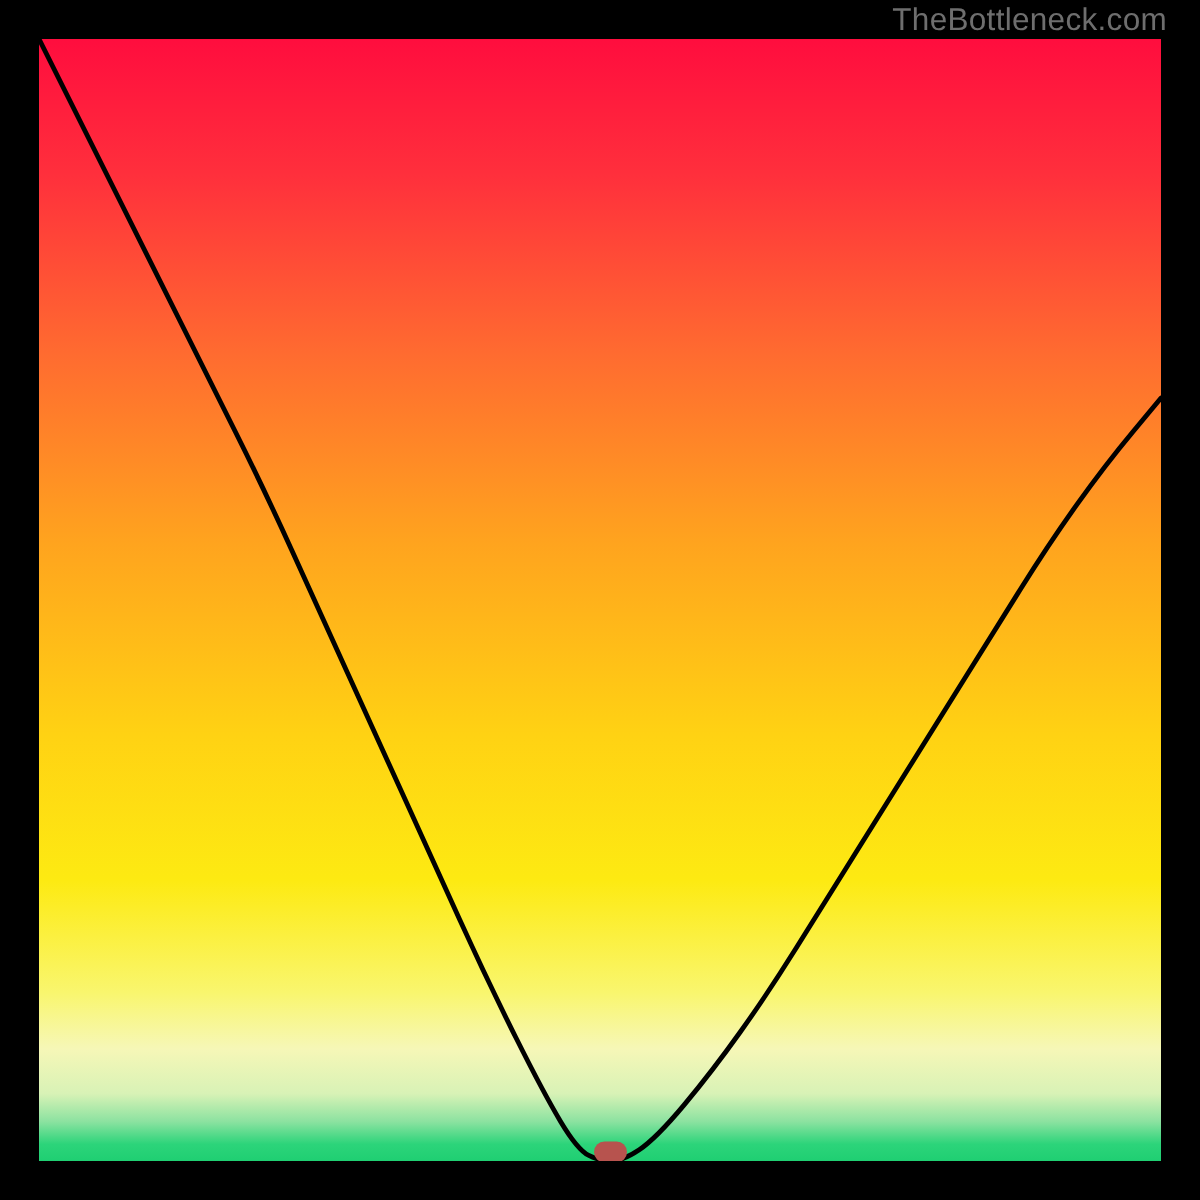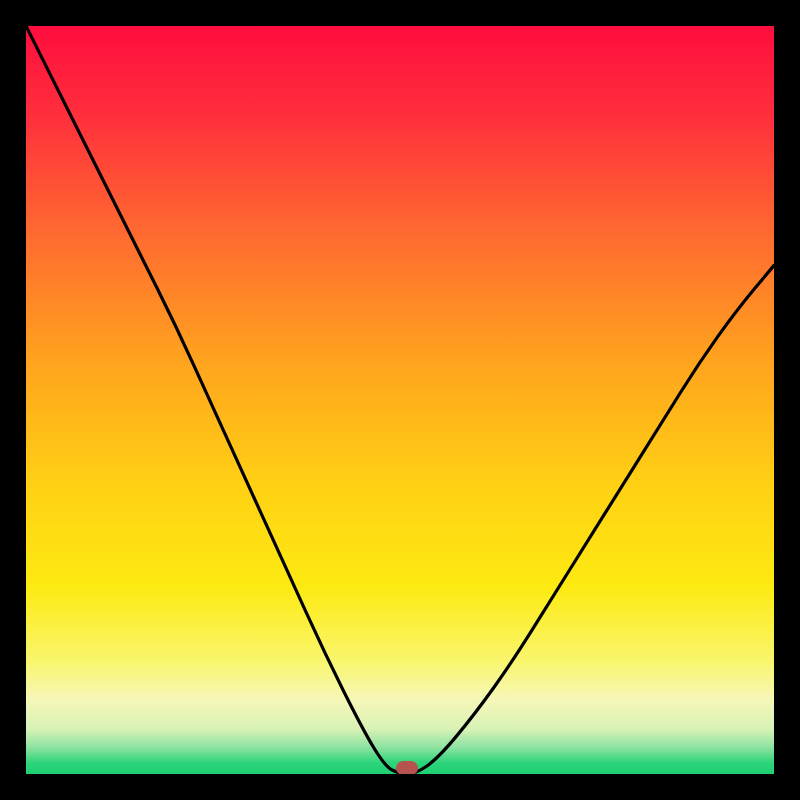--- a/index.html
+++ b/index.html
@@ -51,20 +51,21 @@
     width: 22px;
     height: 14px;
     background: #b7534e;
     border-radius: 8px;
   }
 </style>
 </head>
 <body>
 
 <div class="frame">
+  <div class="watermark">TheBottleneck.com</div>
   <div class="plot-area">
     <svg class="gradient-bg" viewBox="0 0 748 748" preserveAspectRatio="none">
       <defs>
         <linearGradient id="bg-grad" x1="0" y1="0" x2="0" y2="1">
             <stop offset="0%" stop-color="#ff0d3e"></stop>
             <stop offset="12%" stop-color="#ff2f3c"></stop>
             <stop offset="28.000000000000004%" stop-color="#ff6b30"></stop>
             <stop offset="45%" stop-color="#ffa41e"></stop>
             <stop offset="62%" stop-color="#ffd213"></stop>
             <stop offset="75%" stop-color="#fdea12"></stop>

